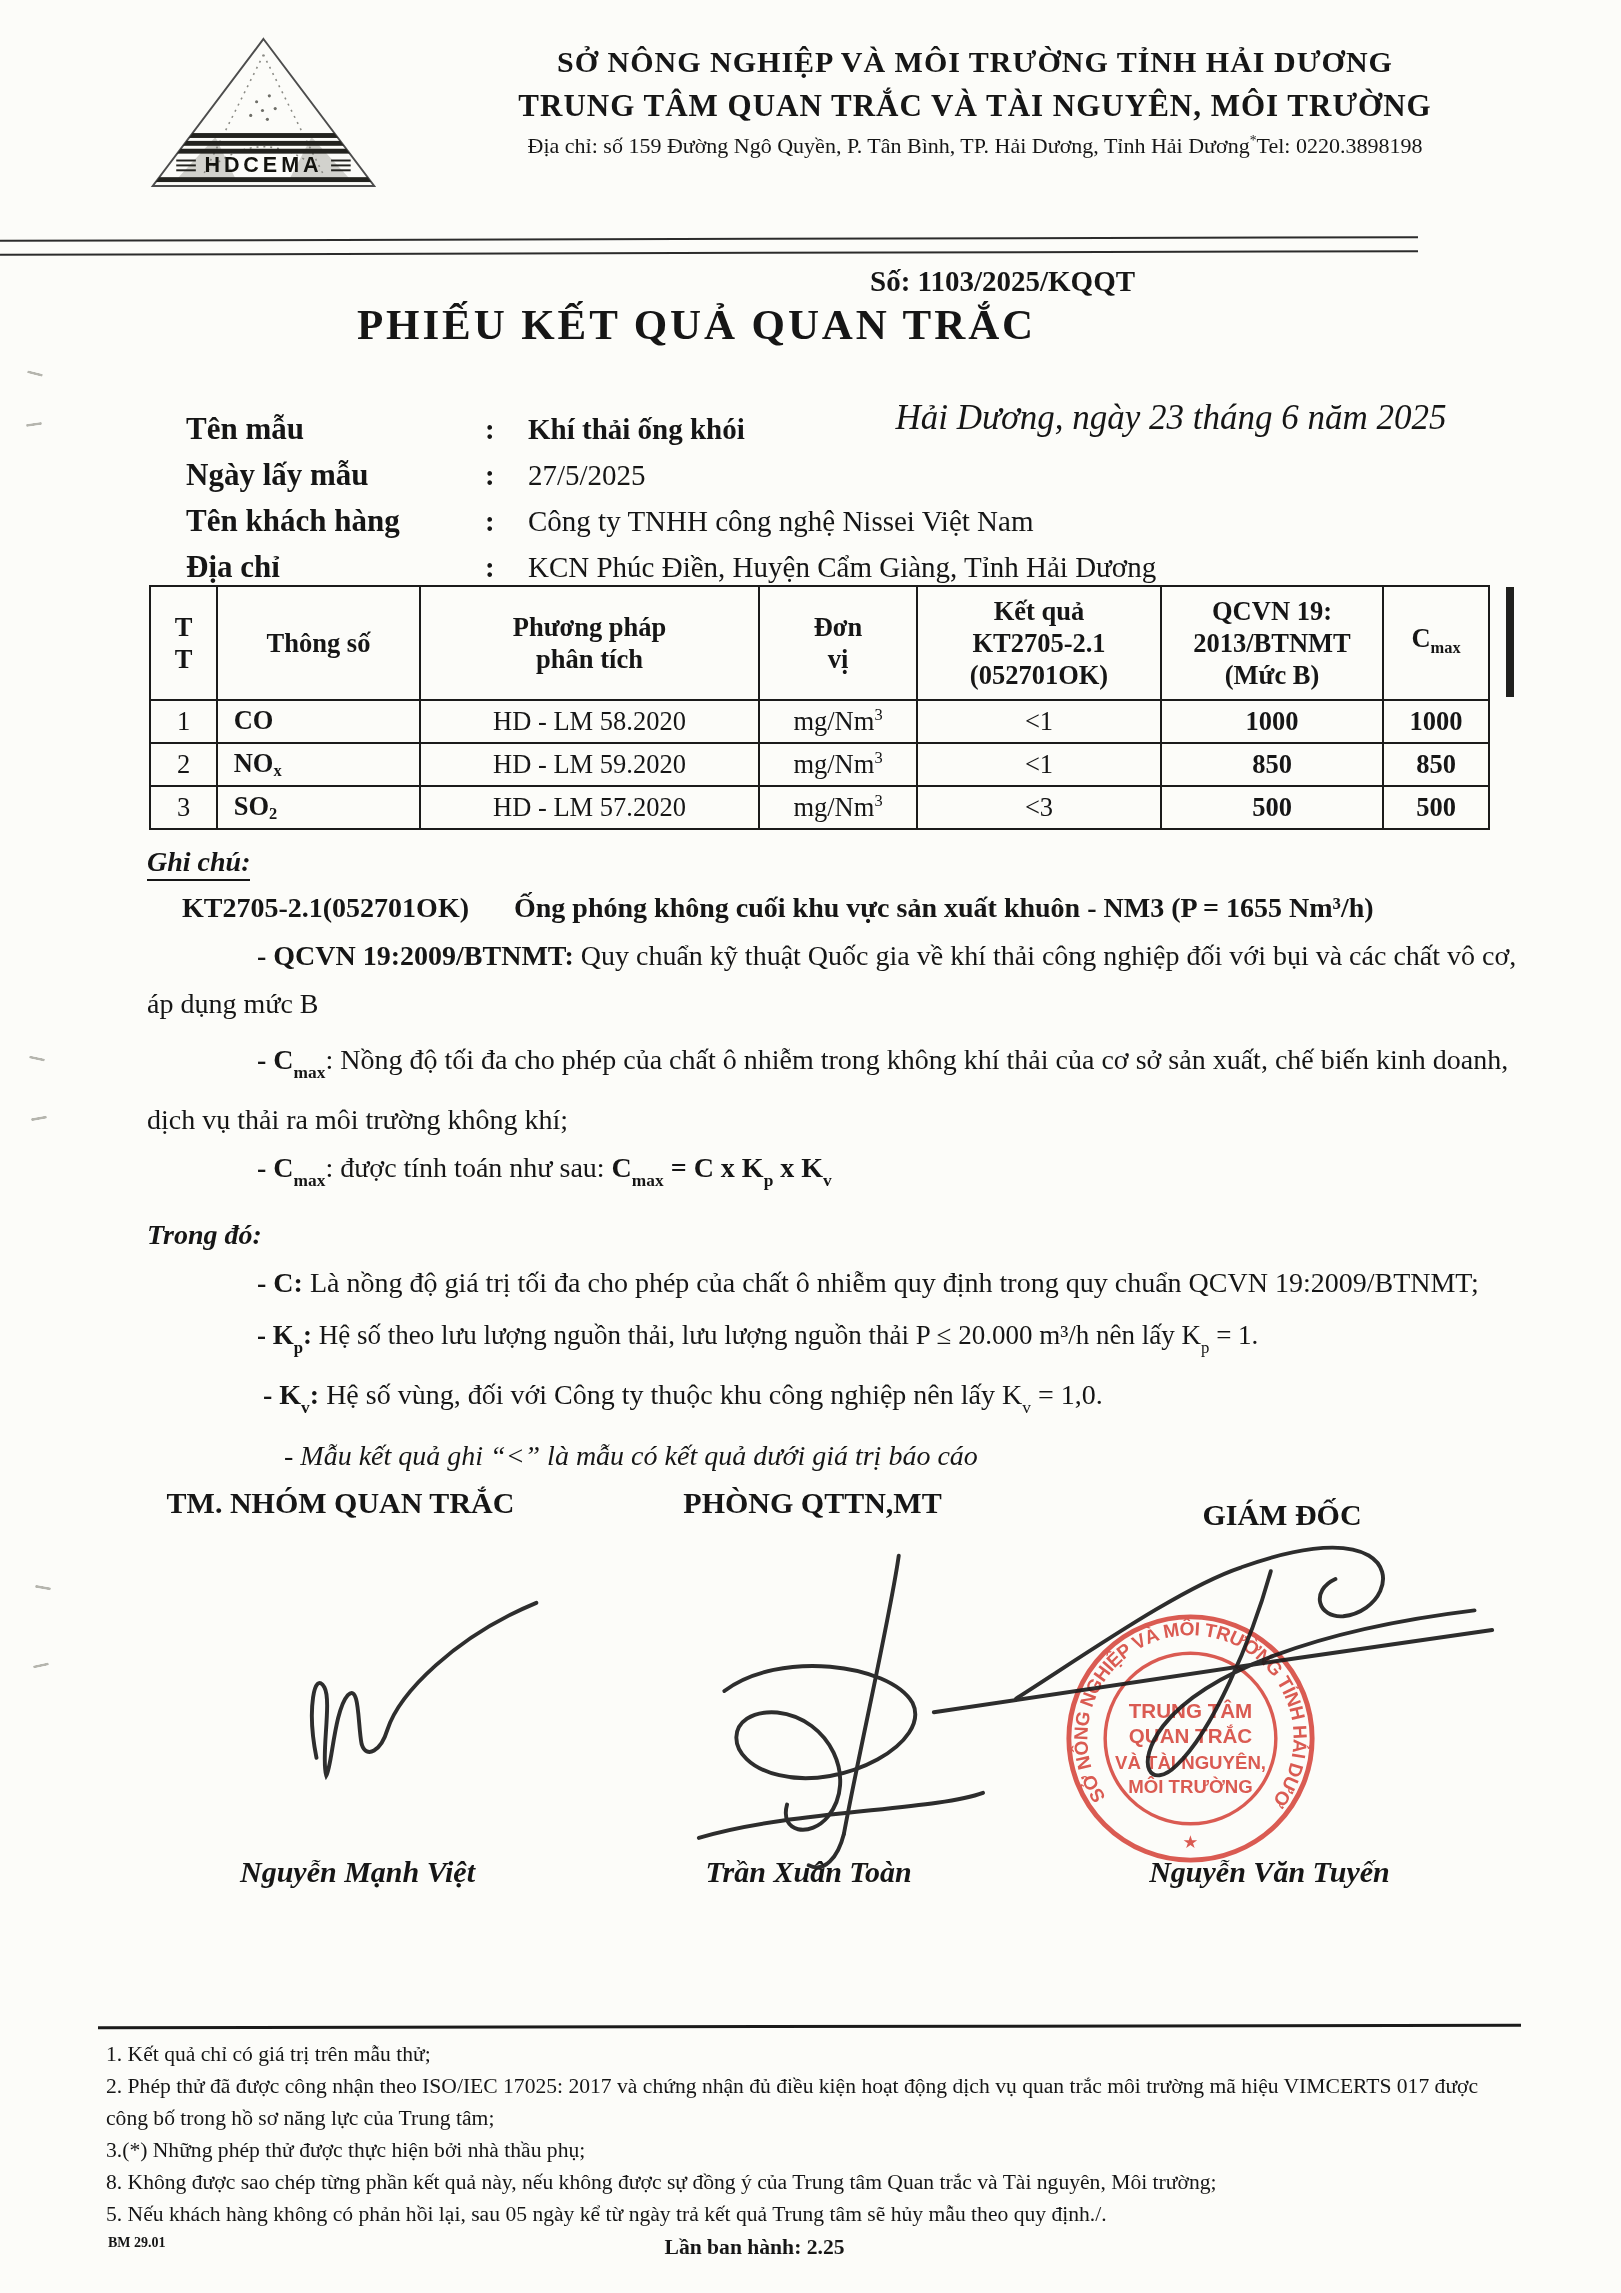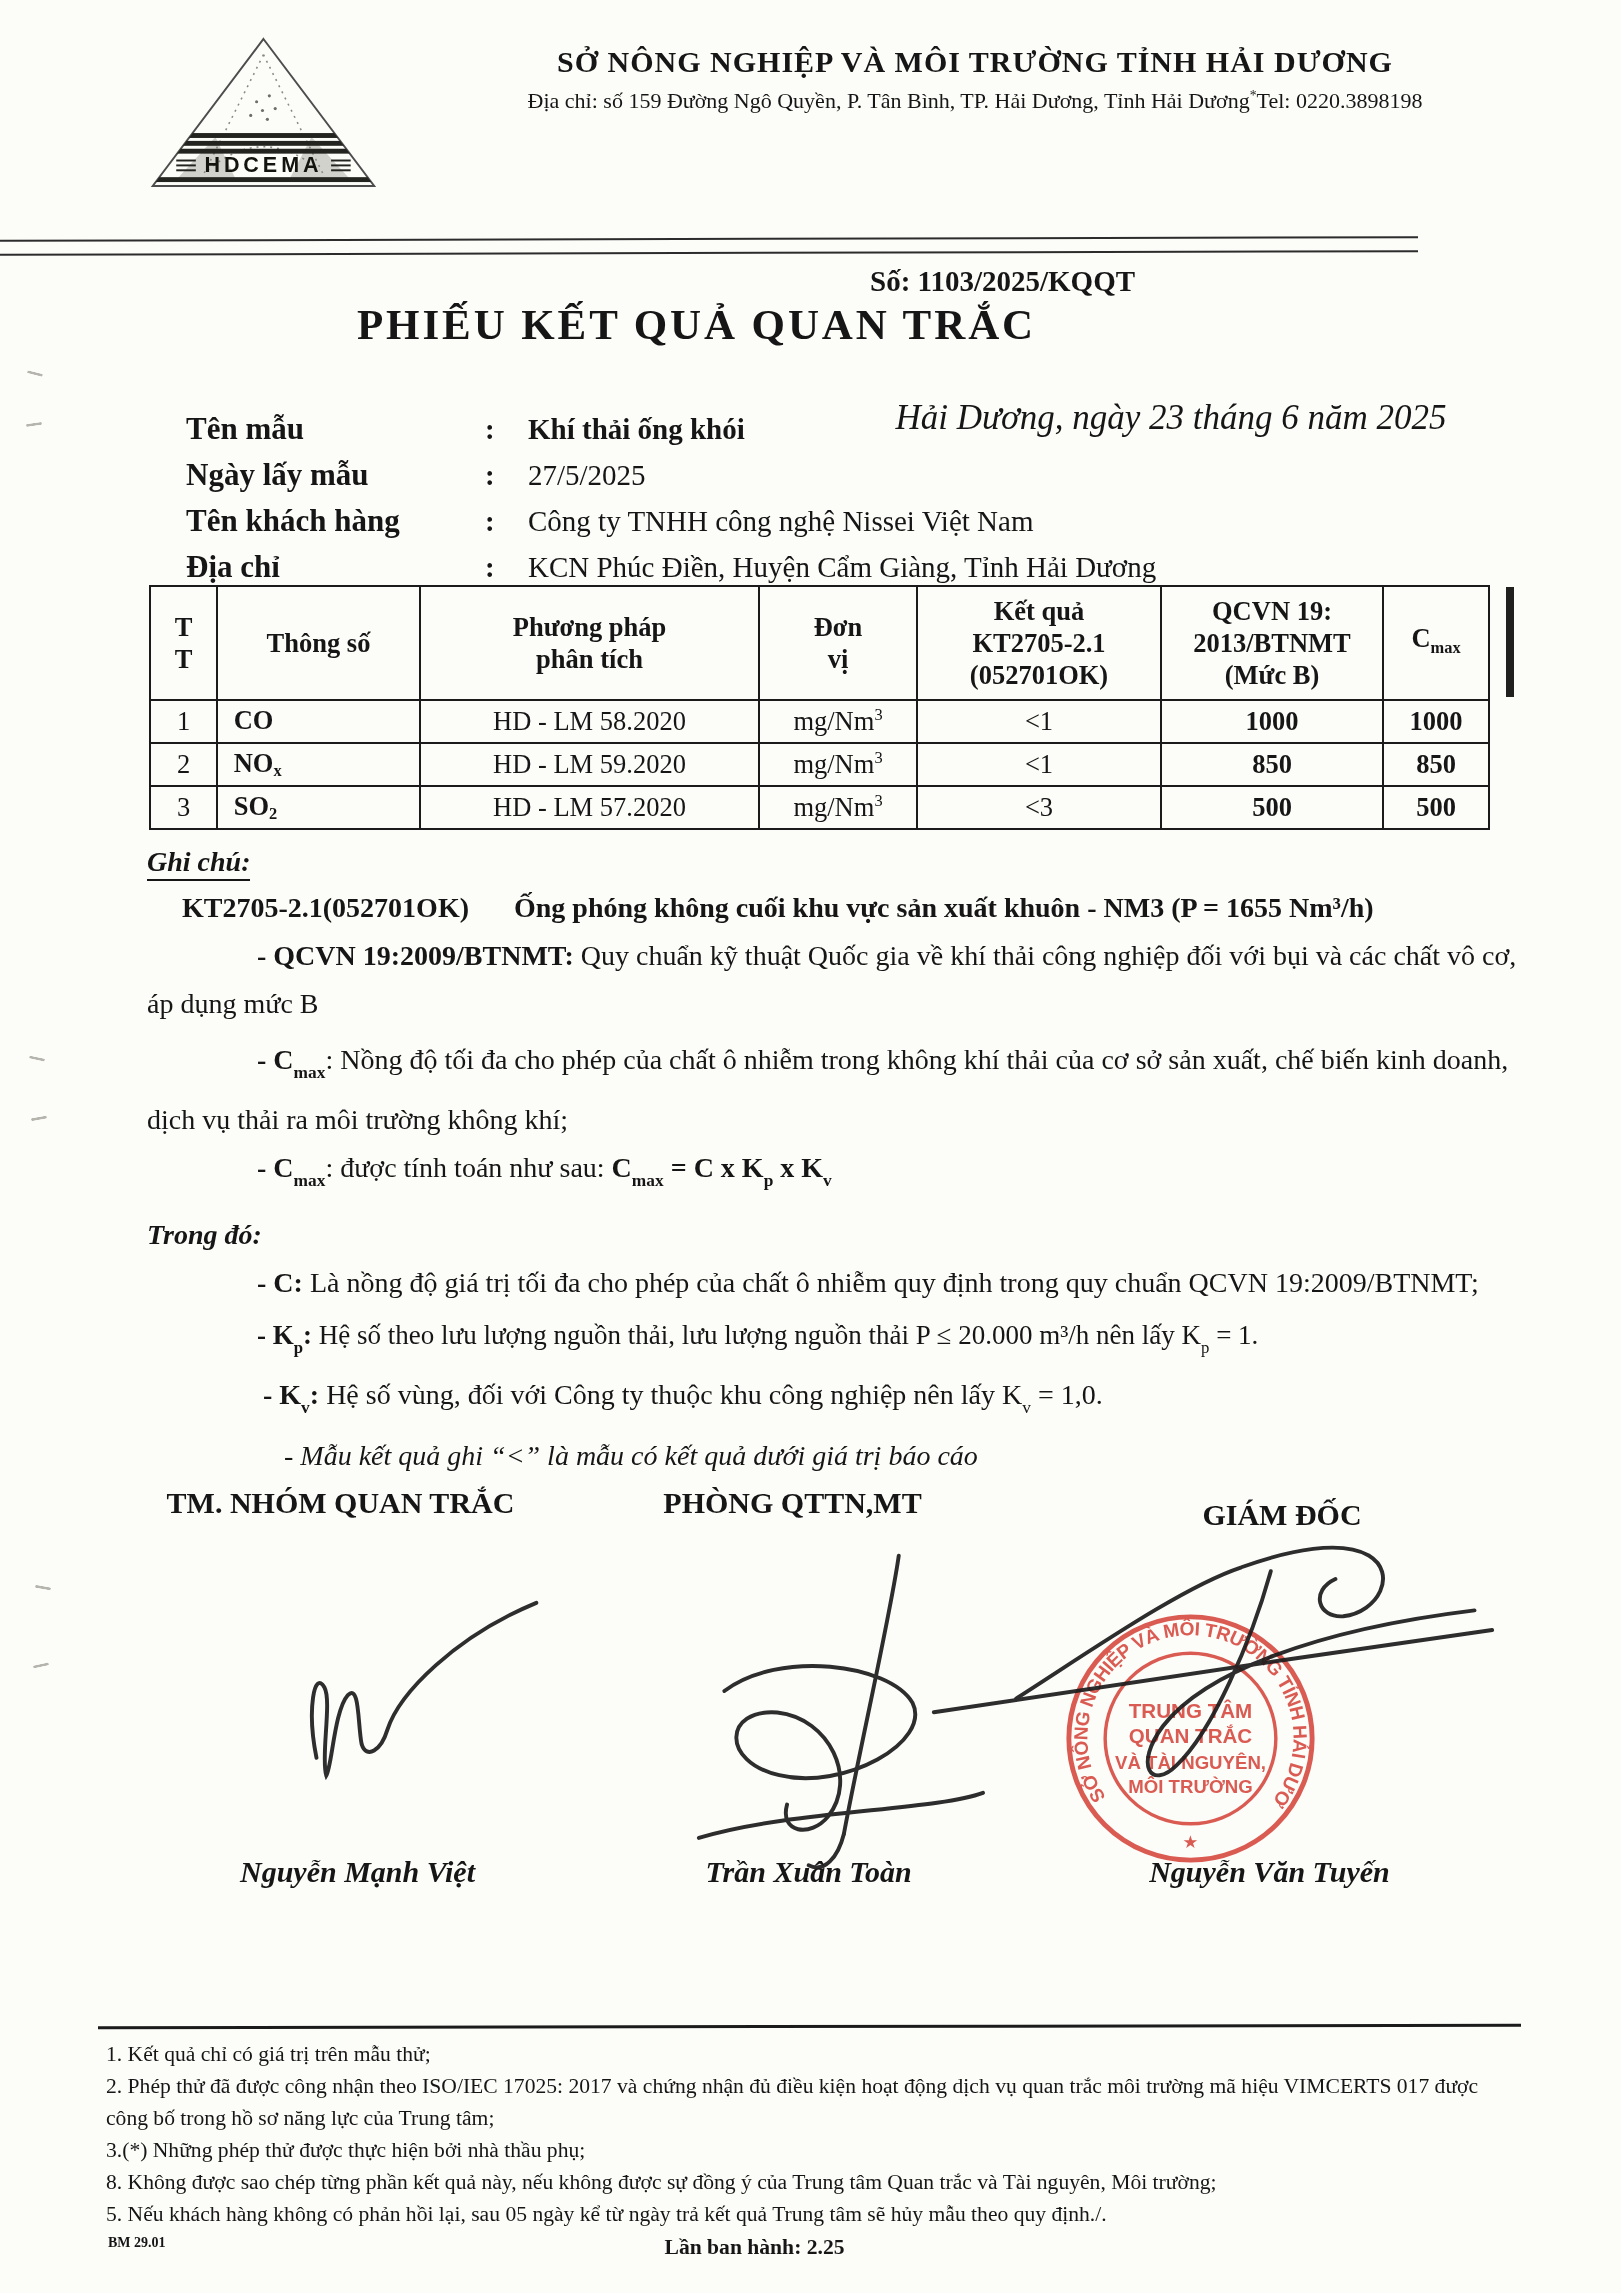--- a/index.html
+++ b/index.html
@@ -111,20 +111,21 @@
         <line x1="38" y1="140" x2="58" y2="140"></line>
       <line x1="196" y1="130" x2="216" y2="130"></line>
         <line x1="196" y1="135" x2="216" y2="135"></line>
         <line x1="196" y1="140" x2="216" y2="140"></line>
     </g>
     <text x="127" y="142" text-anchor="middle" font-size="22" font-weight="bold" letter-spacing="4" fill="#14140f" font-family="Liberation Sans, DejaVu Sans, sans-serif">HDCEMA</text>
   </svg>
 
   <div class="org">
     <div class="org-parent">SỞ NÔNG NGHIỆP VÀ MÔI TRƯỜNG TỈNH HẢI DƯƠNG</div>
+    <div class="org-name">TRUNG TÂM QUAN TRẮC VÀ TÀI NGUYÊN, MÔI TRƯỜNG</div>
     <div class="org-addr"><span>Địa chỉ: số 159 Đường Ngô Quyền, P. Tân Bình, TP. Hải Dương, Tỉnh Hải Dương</span><sup>*</sup><span>Tel: 0220.3898198</span></div>
   </div>
   <div class="rule-double"></div>
 
   <div class="doc-number">Số: 1103/2025/KQQT</div>
   <div class="doc-title">PHIẾU KẾT QUẢ QUAN TRẮC</div>
   <div class="place-date">Hải Dương, ngày 23 tháng 6 năm 2025</div>
 
   <div class="info">
     <div class="info-row">
@@ -225,21 +226,21 @@
     <p class="ind gc-cmaxdef"><span class="b">- C</span><sub class="b">max</sub><span>: Nồng độ tối đa cho phép của chất ô nhiễm trong không khí thải của cơ sở sản xuất, chế biến kinh doanh, dịch vụ thải ra môi trường không khí;</span></p>
     <p class="ind"><span class="b">- C</span><sub class="b">max</sub><span>: được tính toán như sau: </span><span class="b"><span>C</span><sub>max</sub><span> = C x K</span><sub>p</sub><span> x K</span><sub>v</sub></span></p>
     <p class="gc-trongdo">Trong đó:</p>
     <p class="ind"><span class="b">- C:</span><span> Là nồng độ giá trị tối đa cho phép của chất ô nhiễm quy định trong quy chuẩn QCVN 19:2009/BTNMT;</span></p>
     <p class="ind gc-kp"><span class="b">- K</span><sub class="b">p</sub><span class="b">:</span><span> Hệ số theo lưu lượng nguồn thải, lưu lượng nguồn thải P ≤ 20.000 m³/h nên lấy K</span><sub>p</sub><span> = 1.</span></p>
     <p class="gc-kv"><span class="b">- K</span><sub class="b">v</sub><span class="b">:</span><span> Hệ số vùng, đối với Công ty thuộc khu công nghiệp nên lấy K</span><sub>v</sub><span> = 1,0.</span></p>
     <p class="gc-report">- Mẫu kết quả ghi “&lt;” là mẫu có kết quả dưới giá trị báo cáo</p>
   </div>
 
   <div class="sig-title" style="left:125px;width:431px;">TM. NHÓM QUAN TRẮC</div>
-  <div class="sig-title" style="left:626px;width:333px;text-align:center;">PHÒNG QTTN,MT</div>
+  <div class="sig-title" style="left:646px;width:333px;text-align:center;">PHÒNG QTTN,MT</div>
   <div class="sig-title" style="left:1135px;width:294px;margin-top:12px;">GIÁM ĐỐC</div>
 
   <svg class="stampsvg" width="257" height="257" viewBox="0 0 262 262">
     <defs>
       <path id="ringPath" d="M45,191 A105,105 0 1 1 217,191" fill="none"></path>
     </defs>
     <circle cx="131" cy="131" r="124" fill="none" stroke-width="5" stroke="#d6453c"></circle>
     <circle cx="131" cy="131" r="87" fill="none" stroke-width="3.5" stroke="#d6453c"></circle>
     <text font-size="19.5" font-weight="bold" letter-spacing="0.5" font-family="Liberation Sans, DejaVu Sans, sans-serif" fill="#d6453c">
       <textPath href="#ringPath" startOffset="0" textLength="492">SỞ NÔNG NGHIỆP VÀ MÔI TRƯỜNG TỈNH HẢI DƯƠNG</textPath>

